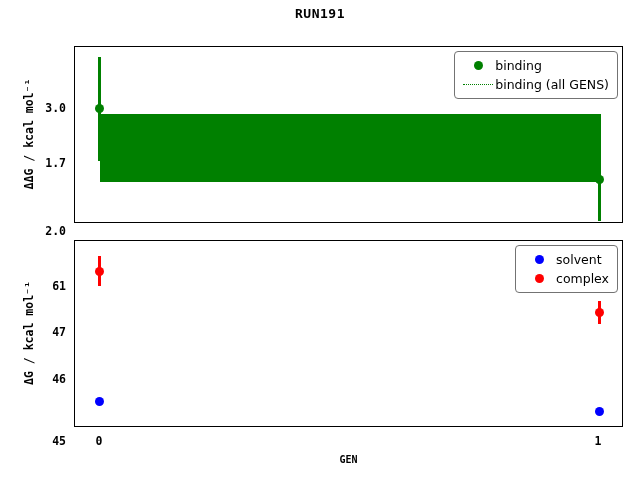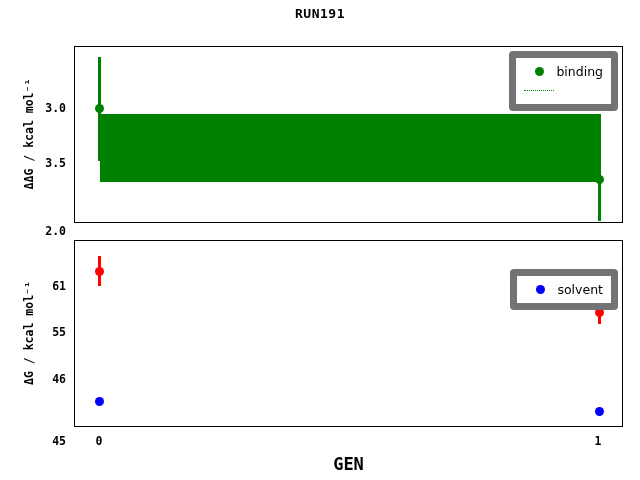--- a/index.html
+++ b/index.html
@@ -38,33 +38,33 @@
   }
 
   
   .ylabel{
     position:absolute;font-size:11.5px;font-weight:bold;color:#000;
     font-family:"DejaVu Sans Mono","Liberation Mono",monospace;
     transform-origin:center center;transform:rotate(-90deg);
     white-space:nowrap;text-align:center;
   }
   .xlabel{
-    position:absolute;font-size:17px;font-weight:bold;color:#000;
+    position:absolute;font-size:10px;font-weight:bold;color:#000;
     font-family:"DejaVu Sans Mono","Liberation Mono",monospace;
     text-align:center;white-space:nowrap;
   }
 
   
   .errbar{position:absolute;width:3px;}
   .marker{position:absolute;border-radius:50%;}
   .band{position:absolute;}
 
   
   .legend{
-    position:absolute;background:#fff;border:7px solid #737373;border-radius:4px;
+    position:absolute;background:#fff;border:1px solid #737373;border-radius:4px;
     padding:4px 8px 4px 6px;box-sizing:border-box;
   }
   .legend-row{display:flex;align-items:center;height:19px;}
   .legend-key{width:34px;display:flex;align-items:center;justify-content:center;}
   .legend-dot{width:9px;height:9px;border-radius:50%;display:block;}
   .legend-dash{width:30px;height:0;border-top:1.6px dotted #1a7a1a;display:block;}
   .legend-text{font-size:12.5px;color:#000;white-space:nowrap;font-family:"DejaVu Sans","Liberation Sans",sans-serif;}
 </style>
 </head>
 <body>
@@ -90,26 +90,27 @@
         <div class="legend-row">
           <span class="legend-key">
             <span class="legend-dot" style="background: rgb(0, 128, 0);"></span>
           </span>
           <span class="legend-text">binding</span>
         </div>
         <div class="legend-row">
           <span class="legend-key">
             <span class="legend-dash" style="border-top-color: rgb(0, 128, 0);"></span>
           </span>
+          <span class="legend-text">binding (all GENS)</span>
         </div>
       </div>
   </div>
   <div id="top-ticks">
       <div class="ytick-label" style="left: 26px; top: 199px;">2.0</div>
-      <div class="ytick-label" style="left: 26px; top: 130.778px;">3.5</div>
+      <div class="ytick-label" style="left: 26px; top: 130.778px;">1.7</div>
       <div class="ytick-label" style="left: 26px; top: 76.1481px;">3.0</div>
     </div>
   <div class="ylabel" id="ylabel-top" style="width: 177px; left: -60.5px; top: 126.5px;">ΔΔG / kcal mol⁻¹</div>
 
   <div class="axes" id="axes-bottom">
     <div id="bottom-content">
         <div class="ytick" style="top: 159.287px;"></div>
         <div class="ytick" style="top: 112.885px;"></div>
         <div class="ytick" style="top: 66.4829px;"></div>
         <div class="ytick" style="top: 20.0809px;"></div>
@@ -117,33 +118,39 @@
         <div class="xtick" style="left: 523.245px;"></div>
         <div class="errbar" style="left: 23.4545px; top: 157.303px; height: 6.49628px; background: rgb(0, 0, 255);"></div>
         <div class="marker" style="width: 9px; height: 9px; left: 20.4545px; top: 156.051px; background: rgb(0, 0, 255);"></div>
         <div class="errbar" style="left: 522.545px; top: 167.047px; height: 6.49628px; background: rgb(0, 0, 255);"></div>
         <div class="marker" style="width: 9px; height: 9px; left: 519.545px; top: 165.795px; background: rgb(0, 0, 255);"></div>
         <div class="errbar" style="left: 23.4545px; top: 15.3127px; height: 30.1613px; background: rgb(255, 0, 0);"></div>
         <div class="marker" style="width: 9px; height: 9px; left: 20.4545px; top: 26.1253px; background: rgb(255, 0, 0);"></div>
         <div class="errbar" style="left: 522.545px; top: 59.8586px; height: 22.737px; background: rgb(255, 0, 0);"></div>
         <div class="marker" style="width: 9px; height: 9px; left: 519.545px; top: 66.9591px; background: rgb(255, 0, 0);"></div>
       </div>
-    <div class="legend" id="legend-bottom" style="right: 4px; top: 4px; margin-top: 24px;">
+    <div class="legend" id="legend-bottom" style="right: 4px; top: 4px;">
         <div class="legend-row">
           <span class="legend-key">
             <span class="legend-dot" style="background: rgb(0, 0, 255);"></span>
           </span>
           <span class="legend-text">solvent</span>
         </div>
+        <div class="legend-row">
+          <span class="legend-key">
+            <span class="legend-dot" style="background: rgb(255, 0, 0);"></span>
+          </span>
+          <span class="legend-text">complex</span>
+        </div>
       </div>
   </div>
   <div id="bottom-ticks">
       <div class="ytick-label" style="left: 26px; top: 409px;">45</div>
       <div class="ytick-label" style="left: 26px; top: 346.685px;">46</div>
-      <div class="ytick-label" style="left: 26px; top: 300.283px;">55</div>
+      <div class="ytick-label" style="left: 26px; top: 300.283px;">47</div>
       <div class="ytick-label" style="left: 26px; top: 253.881px;">61</div>
     </div>
   <div class="ylabel" id="ylabel-bottom" style="width: 187px; left: -65.5px; top: 325.5px;">ΔG / kcal mol⁻¹</div>
 
   <div id="xticks-holder">
       <div class="xtick-label" style="left: 83.9545px; top: 434px;">0</div>
       <div class="xtick-label" style="left: 583.045px; top: 434px;">1</div>
     </div>
   <div class="xlabel" id="xlabel" style="left: 74px; width: 549px; top: 454px;">GEN</div>
 

